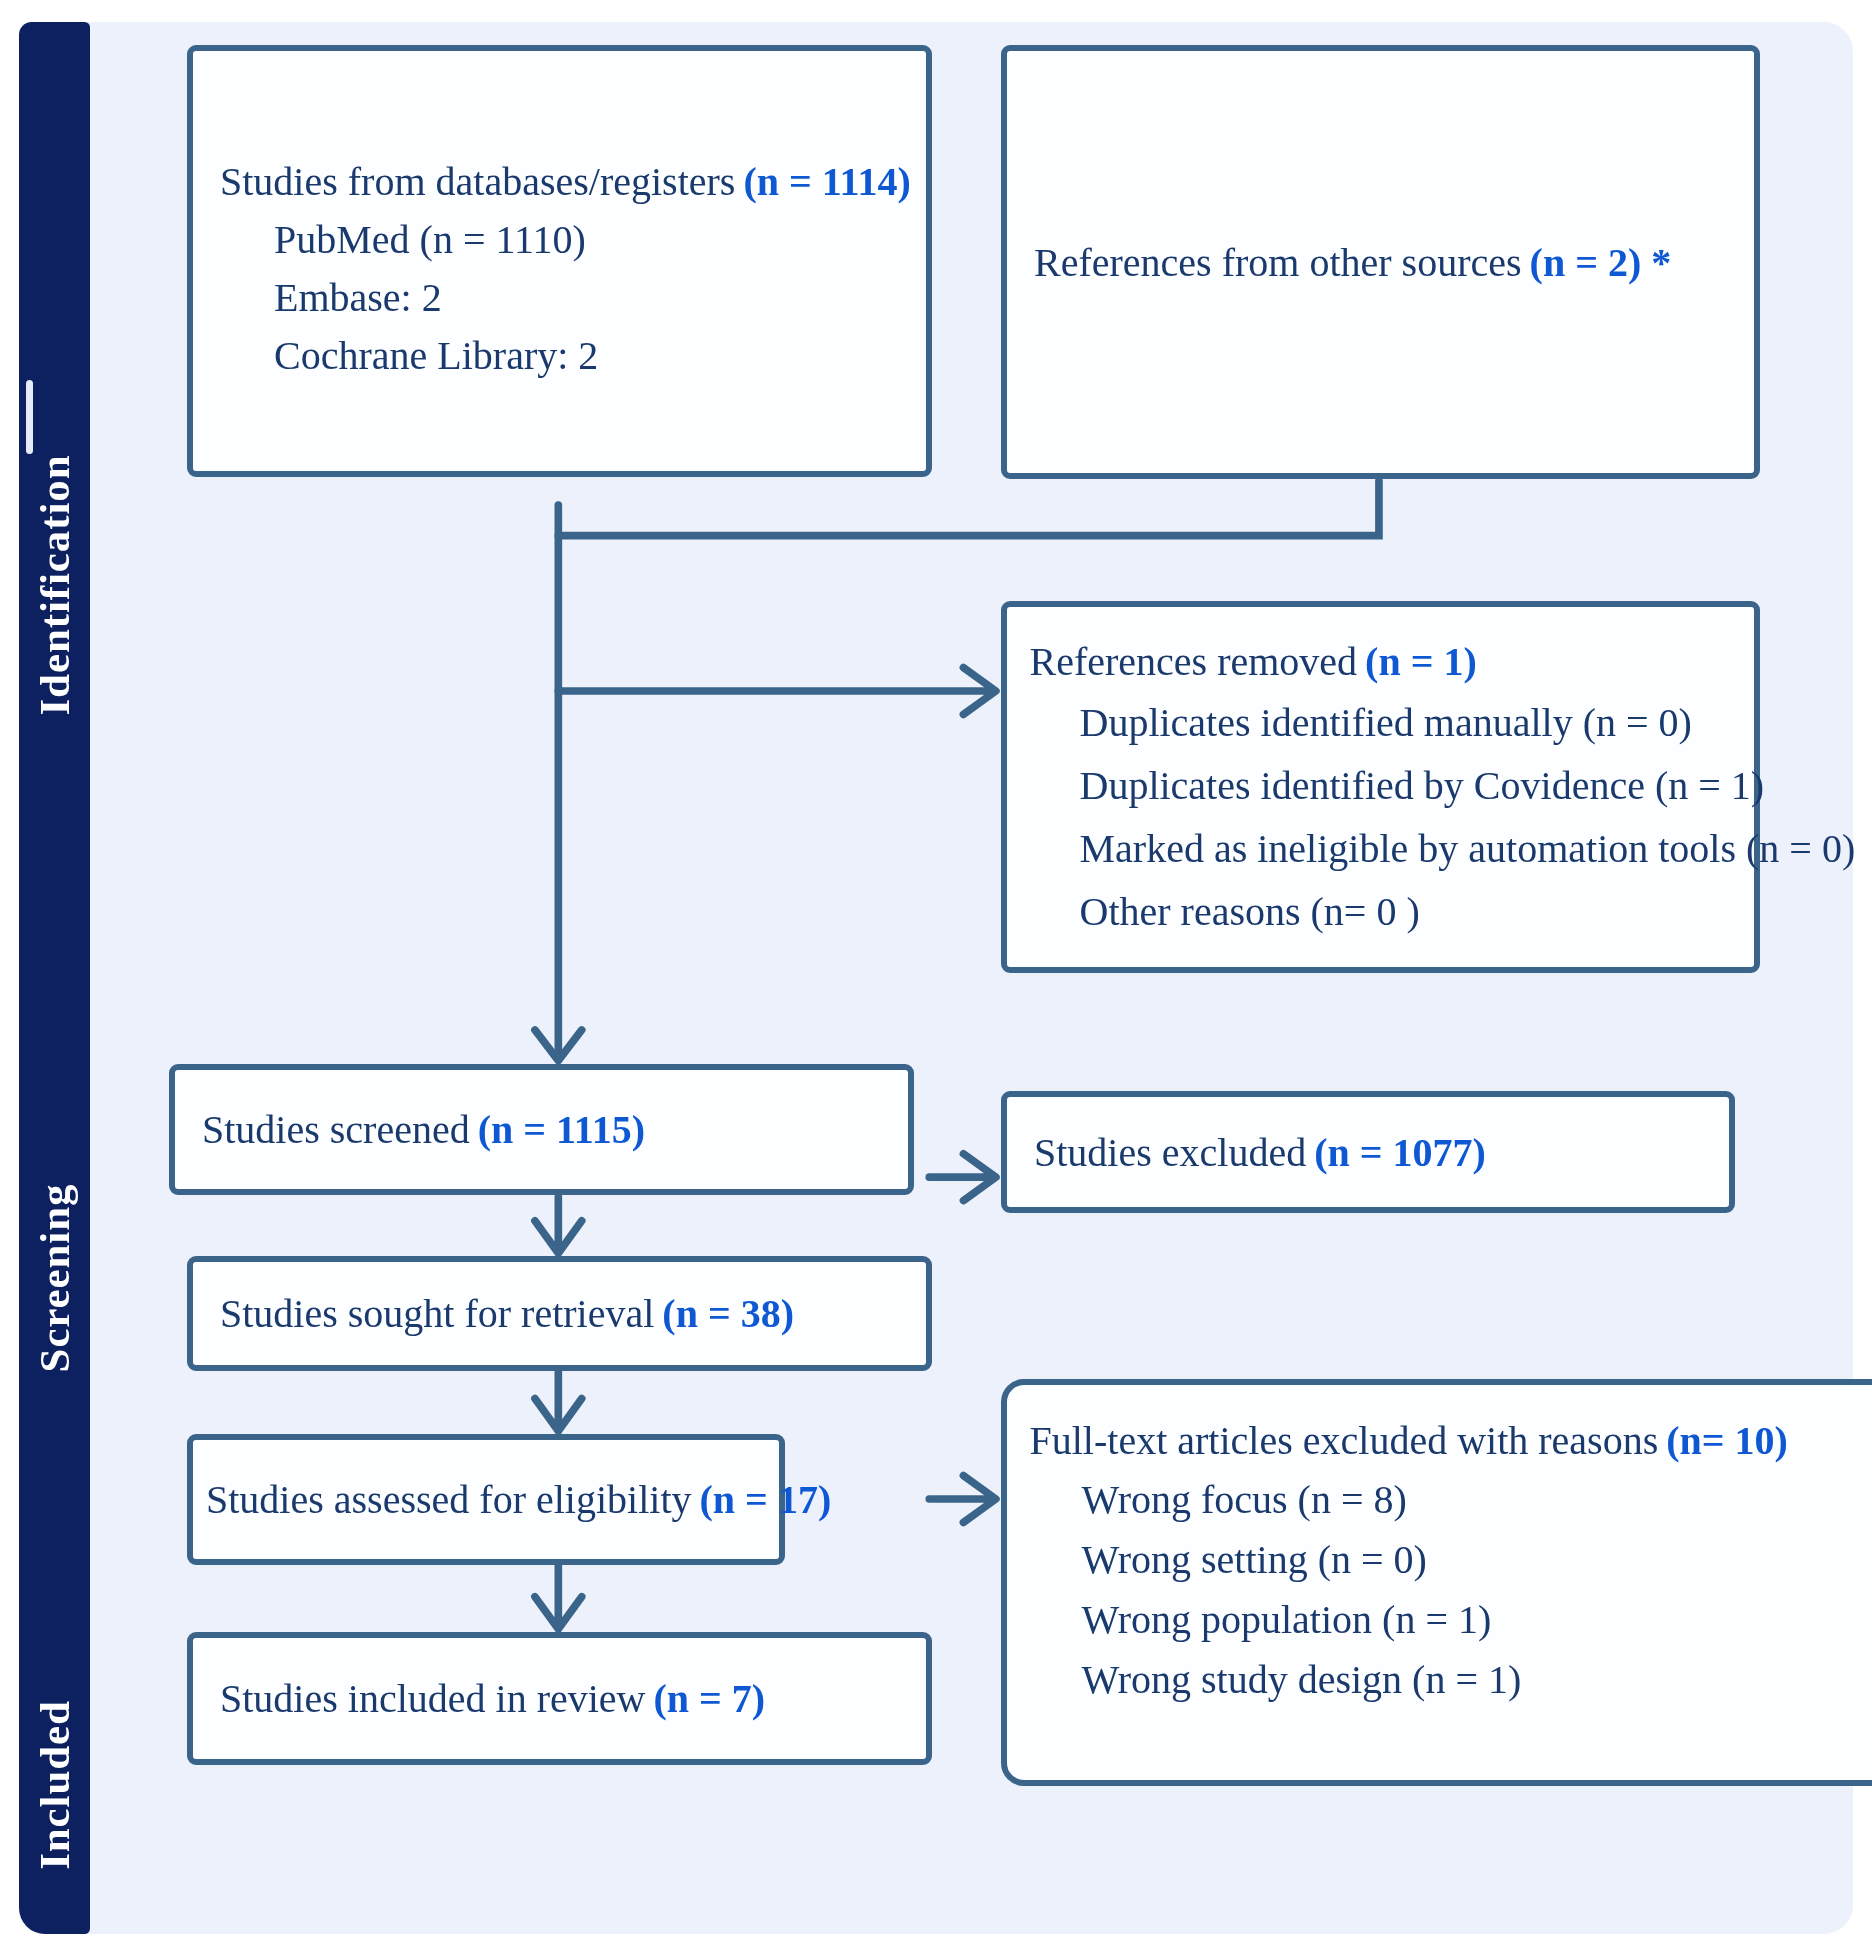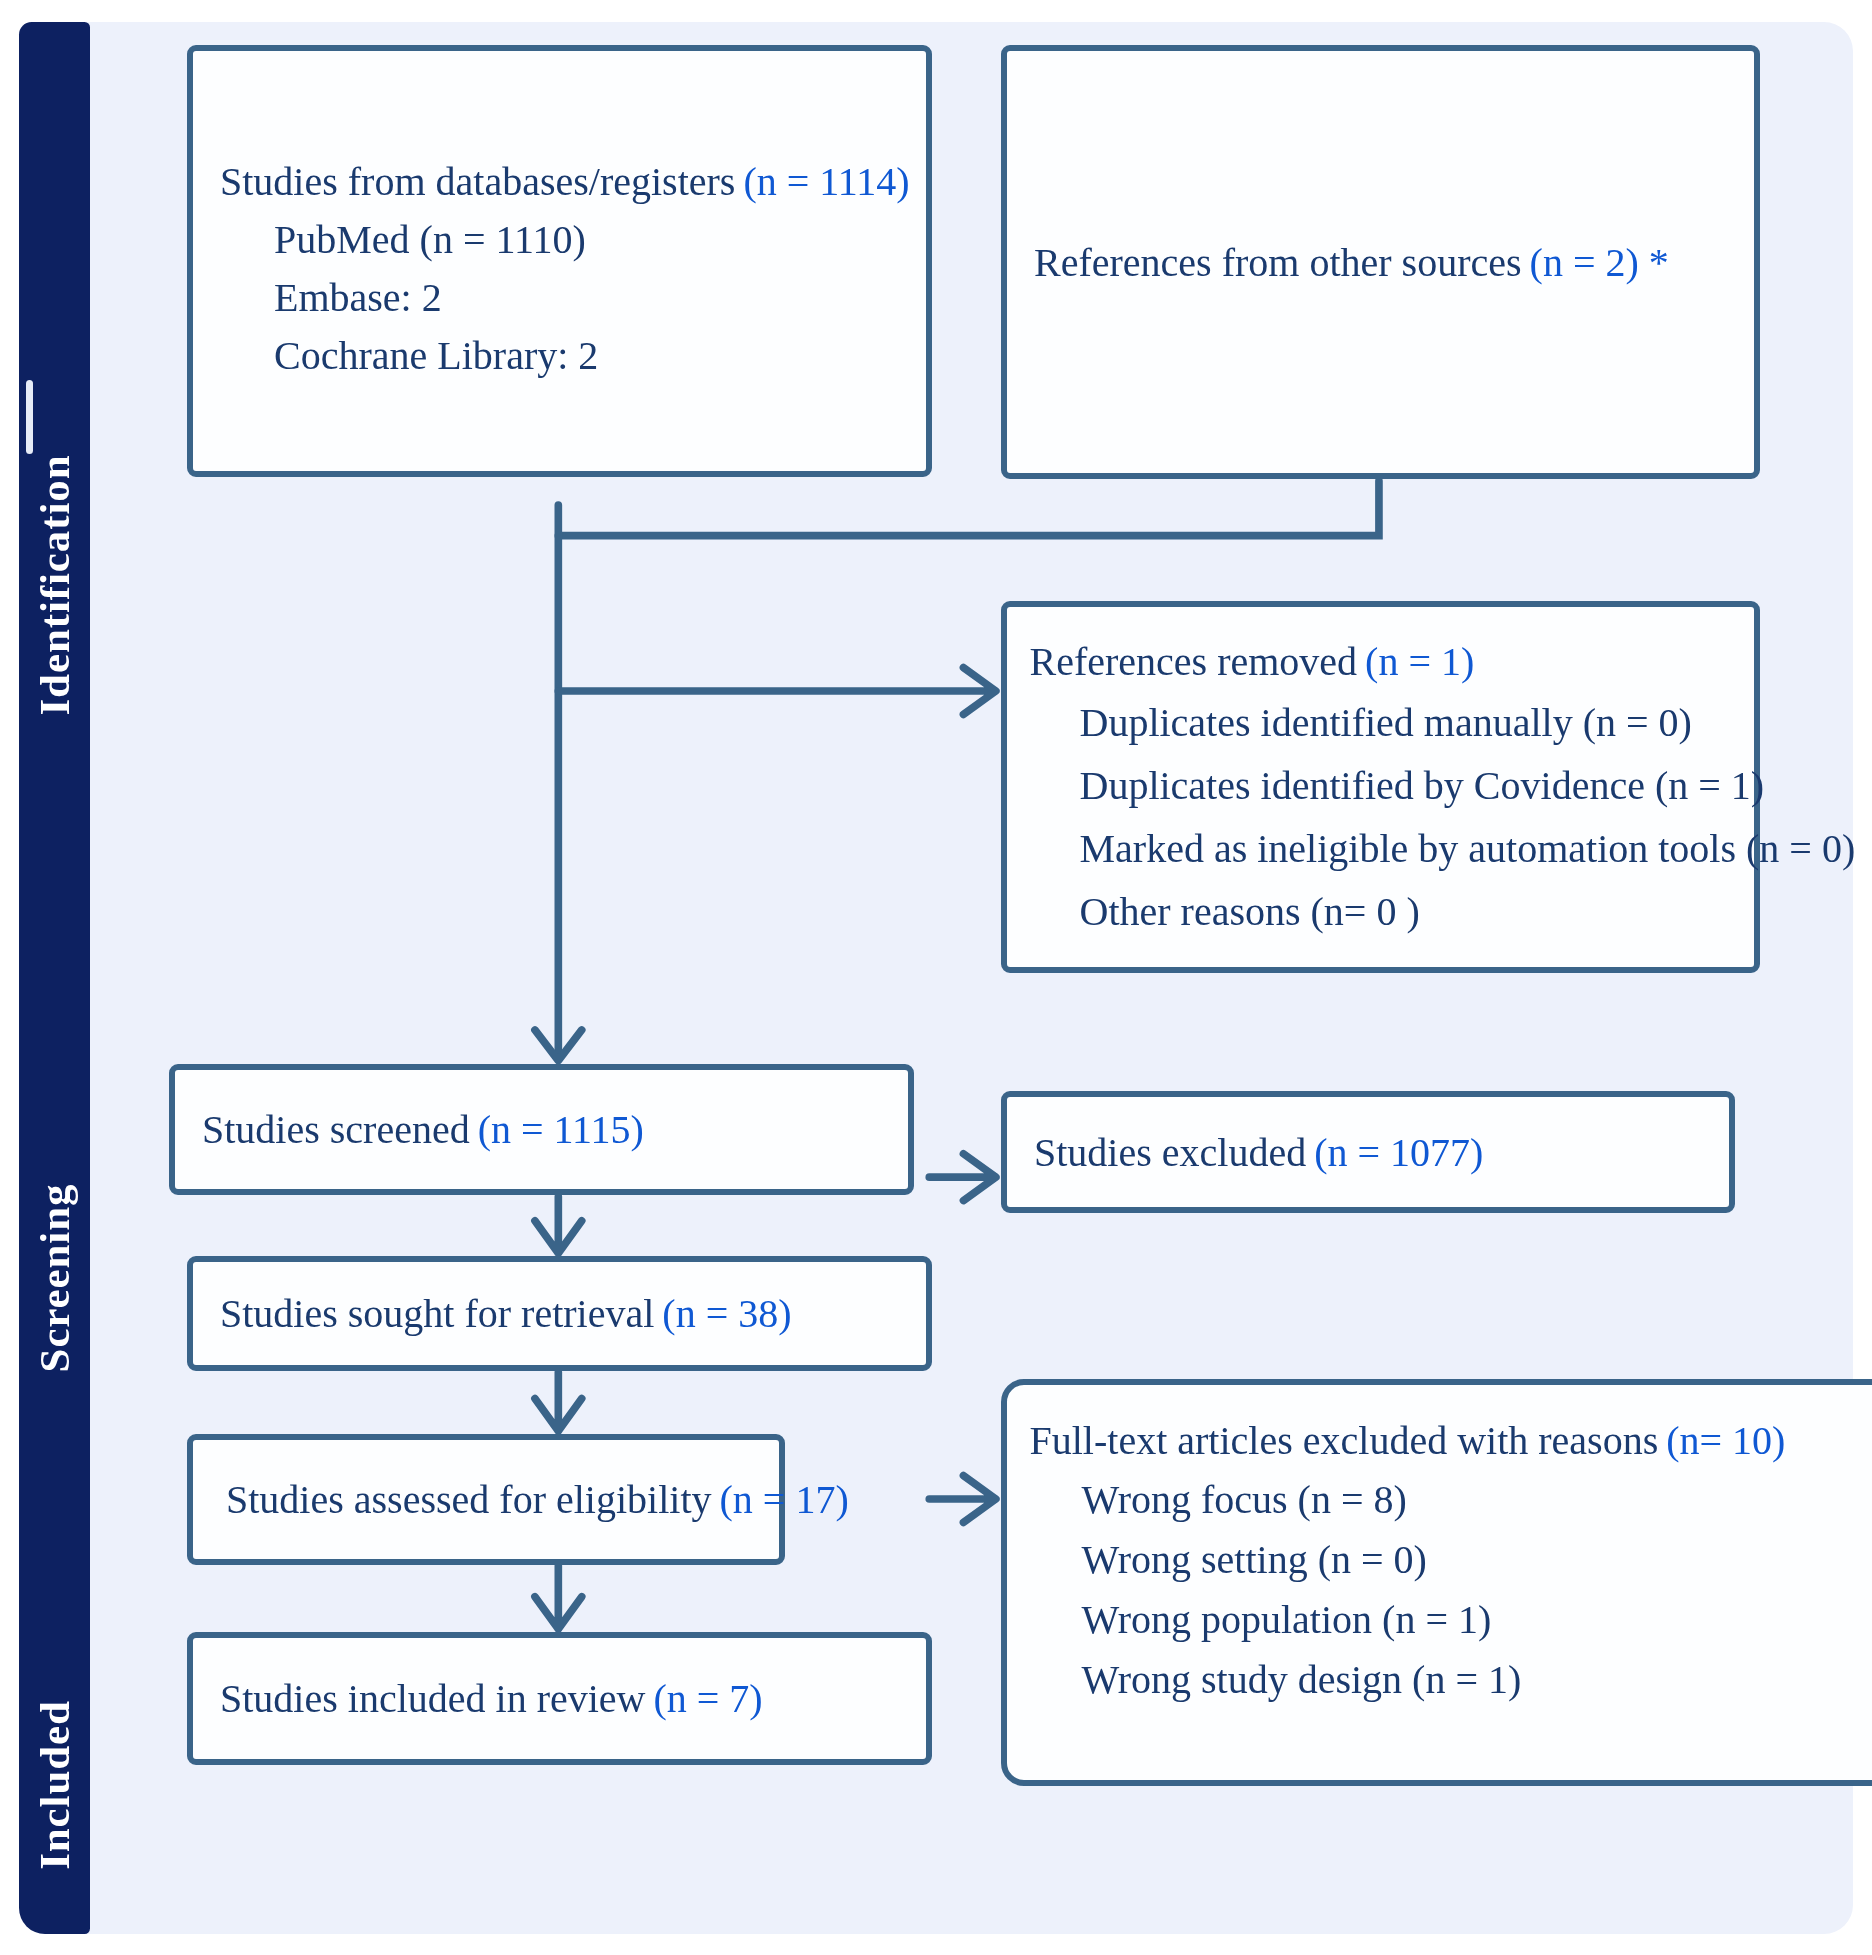--- a/index.html
+++ b/index.html
@@ -26,35 +26,35 @@
   #stage-included{top:1785px;}
   #sidebar-dash{
     position:absolute;left:26px;top:380px;width:7.2px;height:74px;
     background:#e6ecf7;border-radius:3.6px;
   }
   
   .box{
     position:absolute;box-sizing:border-box;background:#fdfeff;
     border:6.3px solid #3a6489;border-radius:9px;color:#1a3a6e;font-size:40px;
   }
-  .count{font-weight:normal;color:#0f58d3;margin-left:8px;white-space:nowrap;}
+  .count{font-weight:bold;color:#0f58d3;margin-left:8px;white-space:nowrap;}
   .titleline{line-height:59px;white-space:nowrap;}
   .sublist{list-style:none;margin:0;padding:0 0 0 54px;}
   .sublist li{white-space:nowrap;}
   
   #box-databases{left:187px;top:45px;width:745px;height:432px;padding:101px 13.5px 0 27px;}
   #box-databases .sublist li{line-height:58px;}
   #box-other-sources{left:1001px;top:45px;width:759px;height:434px;display:flex;align-items:center;padding-left:27px;}
   #box-references-removed{left:1001px;top:601px;width:759px;height:372px;padding:25px 13.5px 0 22.5px;}
   #box-references-removed .sublist{padding-left:50px;}
   #box-references-removed .sublist li{line-height:63px;}
   #box-screened{left:169px;top:1064px;width:745px;height:131px;display:flex;align-items:center;padding-left:27px;}
   #box-excluded{left:1001px;top:1091px;width:734px;height:122px;display:flex;align-items:center;padding-left:27px;}
   #box-sought{left:187px;top:1256px;width:745px;height:115px;display:flex;align-items:center;padding-left:27px;}
-  #box-assessed{left:187px;top:1434px;width:598px;height:131px;display:flex;align-items:center;padding-left:33px;}
+  #box-assessed{left:187px;top:1434px;width:598px;height:131px;display:flex;align-items:center;padding-left:13px;}
   #box-fulltext{left:1001px;top:1379px;width:901px;height:407px;padding:26px 13.5px 0 22.5px;border-radius:23px;}
   #box-fulltext .titleline{line-height:59px;}
   #box-fulltext .sublist{padding-left:52px;}
   #box-fulltext .sublist li{line-height:60px;}
   #box-included{left:187px;top:1632px;width:745px;height:133px;display:flex;align-items:center;padding-left:27px;}
   
   #connectors{position:absolute;left:0;top:0;pointer-events:none;}
   #connectors path{fill:none;stroke:#3a6489;stroke-width:17px;stroke-linecap:round;}
 </style>
 </head>

